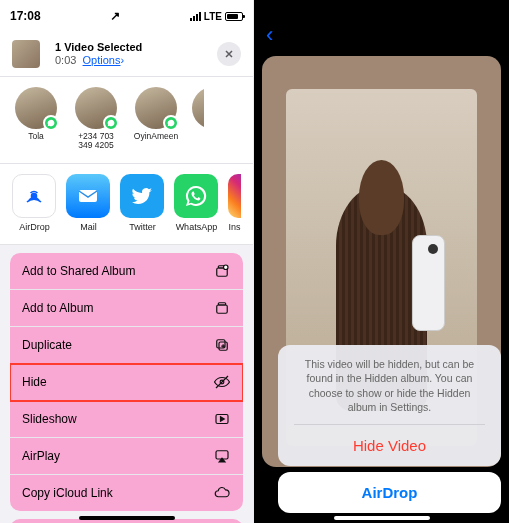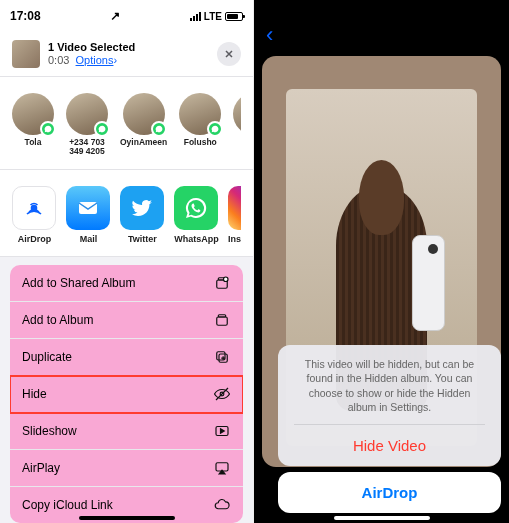--- a/index.html
+++ b/index.html
@@ -13,29 +13,29 @@
     .screen.right .statusbar { background: transparent; color: #000; position: absolute; top: 0; left: 0; right: 0; z-index: 5; }
     .sb-right { display: flex; align-items: center; gap: 3px; font-size: 10px; }
     .signal-dots { display: flex; gap: 1px; align-items: flex-end; }
     .signal-dots i { width: 2px; background: #000; display: block; }
     .signal-dots i:nth-child(1){height:3px} .signal-dots i:nth-child(2){height:5px} .signal-dots i:nth-child(3){height:7px} .signal-dots i:nth-child(4){height:9px}
     .battery { width: 18px; height: 9px; border: 1px solid #000; border-radius: 2px; position: relative; }
     .battery::after { content: ""; position: absolute; right: -3px; top: 2px; width: 2px; height: 3px; background: #000; border-radius: 0 1px 1px 0; }
     .battery i { position: absolute; left: 1px; top: 1px; bottom: 1px; width: 70%; background: #000; border-radius: 1px; }
 
     
-    .sheet-header { background: #fff; display: flex; align-items: center; padding: 8px 12px; gap: 8px; }
+    .sheet-header { background: #fff; display: flex; align-items: center; padding: 8px 12px; gap: 15px; }
     .thumb { width: 28px; height: 28px; background: linear-gradient(135deg,#b8a890,#8a7460); border-radius: 4px; }
     .sheet-header .meta { flex: 1; font-size: 11px; line-height: 1.2; }
     .sheet-header .meta .t { font-weight: 600; }
     .sheet-header .meta .sub { color: #555; }
     .sheet-header .meta .opt { color: #0a60ff; text-decoration: underline; }
     .close-btn { width: 24px; height: 24px; border-radius: 50%; background: #e9e9ed; display: flex; align-items: center; justify-content: center; color: #5b5b60; font-size: 14px; }
 
-    .contacts-row, .apps-row { display: flex; gap: 12px; padding: 16px 12px 12px; background: #fff; overflow: hidden; font-weight: bold; }
+    .contacts-row, .apps-row { display: flex; gap: 12px; padding: 10px 12px 12px; background: #fff; overflow: hidden; }
     .contacts-row { border-top: 0.5px solid #e3e3e7; border-bottom: 0.5px solid #e3e3e7; }
     .contact { width: 48px; text-align: center; font-size: 8.5px; color: #222; line-height: 1.1; }
     .avatar-wrap { position: relative; width: 42px; height: 42px; margin: 0 auto 3px; }
     .avatar { width: 42px; height: 42px; border-radius: 50%; background: linear-gradient(160deg,#c6b8a0,#7a6650); }
     .wa-badge { position: absolute; bottom: -2px; right: -2px; width: 16px; height: 16px; background: #25D366; border-radius: 50%; border: 2px solid #fff; display:flex;align-items:center;justify-content:center; }
     .wa-badge svg { width:8px; height:8px; }
 
     .apps-row { border-bottom: 0.5px solid #e3e3e7; gap: 9px; }
     .app { width: 48px; text-align: center; font-size: 9px; color: #222; }
     .app-icon { width: 44px; height: 44px; border-radius: 10px; margin: 0 auto 4px; display:flex; align-items:center; justify-content:center; }
@@ -140,31 +140,20 @@
       <div class="avatar-wrap">
         <div class="avatar"></div>
         <div class="wa-badge">
             <svg viewBox="0 0 24 24" fill="#fff">
               <path d="M12 2a10 10 0 00-8.5 15.3L2 22l4.9-1.5A10 10 0 1012 2z"></path>
             </svg>
           </div>
       </div>
       <div>OyinAmeen</div>
     </div>
-    <div class="contact">
-      <div class="avatar-wrap">
-        <div class="avatar"></div>
-        <div class="wa-badge">
-            <svg viewBox="0 0 24 24" fill="#fff">
-              <path d="M12 2a10 10 0 00-8.5 15.3L2 22l4.9-1.5A10 10 0 1012 2z"></path>
-            </svg>
-          </div>
-      </div>
-      <div>Folusho</div>
-    </div>
     <div class="contact" style="width:12px;overflow:hidden;">
       <div class="avatar-wrap">
           <div class="avatar"></div>
         </div>
     </div>
   </div>
 
   <div class="apps-row">
     <div class="app">
       <div class="app-icon airdrop">

